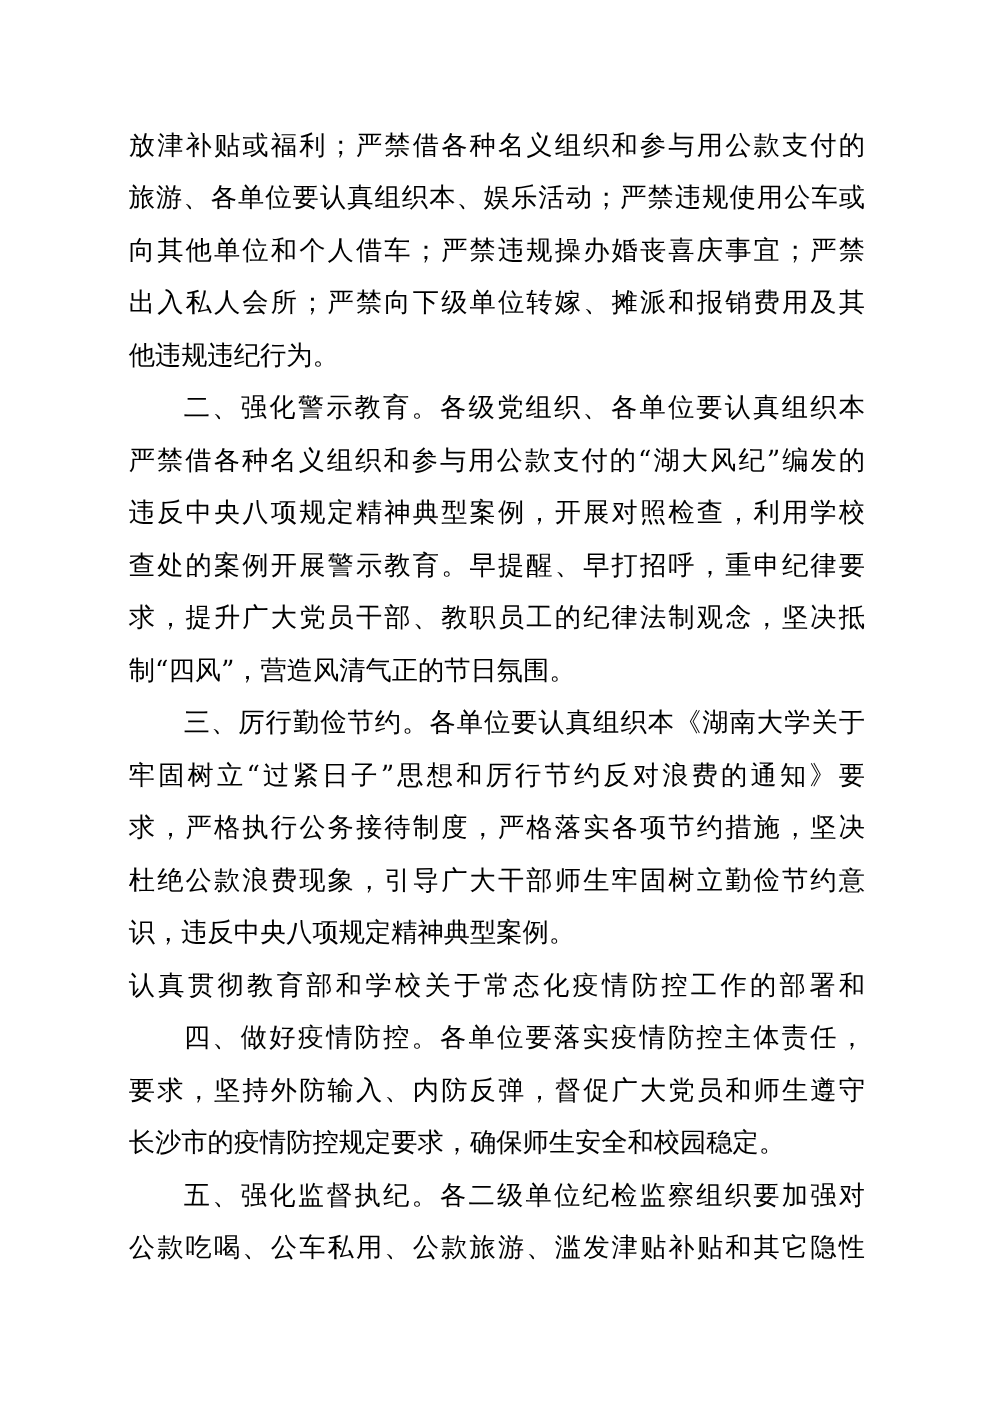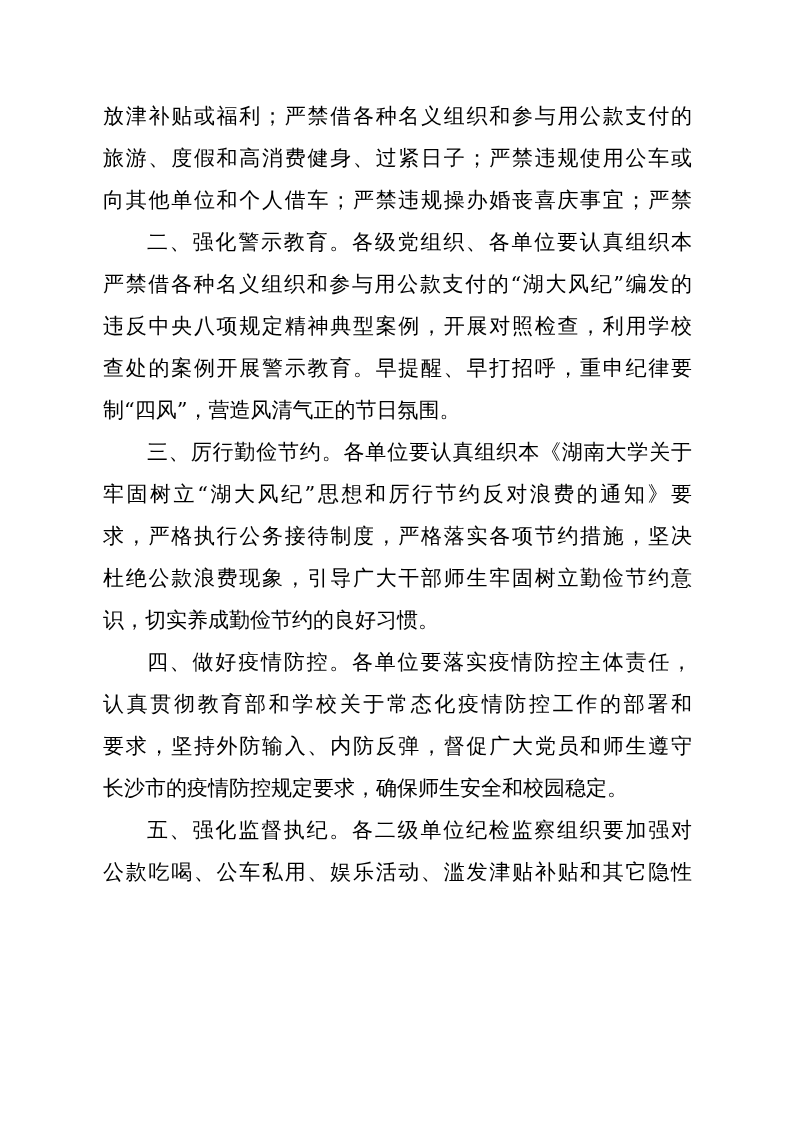--- a/index.html
+++ b/index.html
@@ -44,41 +44,44 @@
     font-weight: normal;
   }
 </style>
 </head>
 <body>
 
 <div class="page">
   <div class="text-block" id="doc">
       <div class="paragraph">
         <div class="line just"><span>放津补贴或福利；严禁借各种名义组织和参与用公款支付的</span></div>
-        <div class="line just"><span>旅游、度假和高消费健身、过紧日子；严禁违规使用公车或</span></div>
+        <div class="line just"><span>旅游、各单位要认真组织本、娱乐活动；严禁违规使用公车或</span></div>
         <div class="line just"><span>向其他单位和个人借车；严禁违规操办婚丧喜庆事宜；严禁</span></div>
+        <div class="line just"><span>出入私人会所；严禁向下级单位转嫁、摊派和报销费用及其</span></div>
+        <div class="line"><span>他违规违纪行为。</span></div>
       </div>
       <div class="paragraph">
         <div class="line just indent"><span class="bold-run">二、强化警示教育。</span><span>各级党组织、各单位要认真组织本</span></div>
         <div class="line just"><span>严禁借各种名义组织和参与用公款支付的“湖大风纪”编发的</span></div>
         <div class="line just"><span>违反中央八项规定精神典型案例，开展对照检查，利用学校</span></div>
         <div class="line just"><span>查处的案例开展警示教育。早提醒、早打招呼，重申纪律要</span></div>
+        <div class="line just"><span>求，提升广大党员干部、教职员工的纪律法制观念，坚决抵</span></div>
         <div class="line"><span>制“四风”，营造风清气正的节日氛围。</span></div>
       </div>
       <div class="paragraph">
         <div class="line just indent"><span class="bold-run">三、厉行勤俭节约。</span><span>各单位要认真组织本《湖南大学关于</span></div>
-        <div class="line just"><span>牢固树立“湖大风纪”思想和厉行节约反对浪费的通知》要</span></div>
+        <div class="line just"><span>牢固树立“过紧日子”思想和厉行节约反对浪费的通知》要</span></div>
         <div class="line just"><span>求，严格执行公务接待制度，严格落实各项节约措施，坚决</span></div>
         <div class="line just"><span>杜绝公款浪费现象，引导广大干部师生牢固树立勤俭节约意</span></div>
-        <div class="line"><span>识，切实养成勤俭节约的良好习惯。</span></div>
+        <div class="line"><span>识，违反中央八项规定精神典型案例。</span></div>
       </div>
       <div class="paragraph">
+        <div class="line just"><span>认真贯彻教育部和学校关于常态化疫情防控工作的部署和</span></div>
         <div class="line just indent"><span class="bold-run">四、做好疫情防控。</span><span>各单位要落实疫情防控主体责任，</span></div>
-        <div class="line just"><span>认真贯彻教育部和学校关于常态化疫情防控工作的部署和</span></div>
         <div class="line just"><span>要求，坚持外防输入、内防反弹，督促广大党员和师生遵守</span></div>
         <div class="line"><span>长沙市的疫情防控规定要求，确保师生安全和校园稳定。</span></div>
       </div>
       <div class="paragraph">
         <div class="line just indent"><span class="bold-run">五、强化监督执纪。</span><span>各二级单位纪检监察组织要加强对</span></div>
-        <div class="line just"><span>公款吃喝、公车私用、娱乐活动、滥发津贴补贴和其它隐性</span></div>
+        <div class="line just"><span>公款吃喝、公车私用、公款旅游、滥发津贴补贴和其它隐性</span></div>
       </div>
     </div>
 </div>
 
 </body></html>

